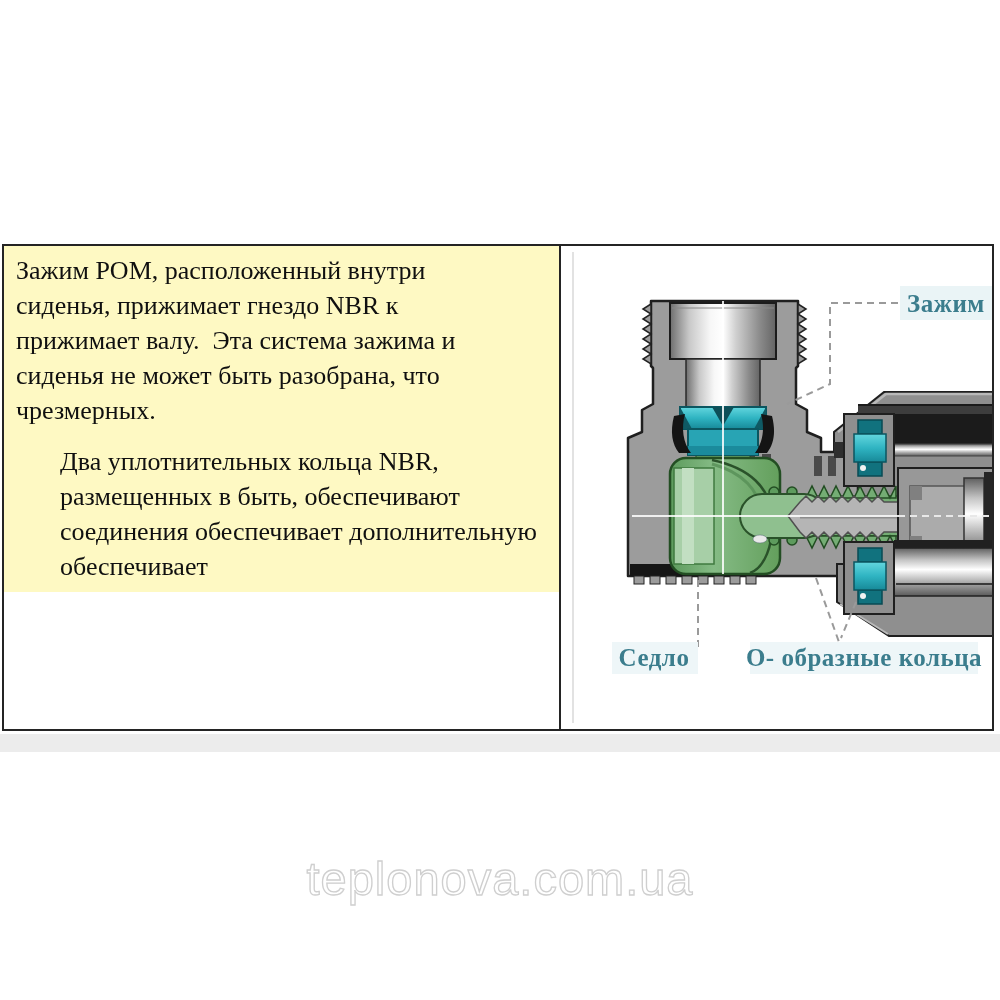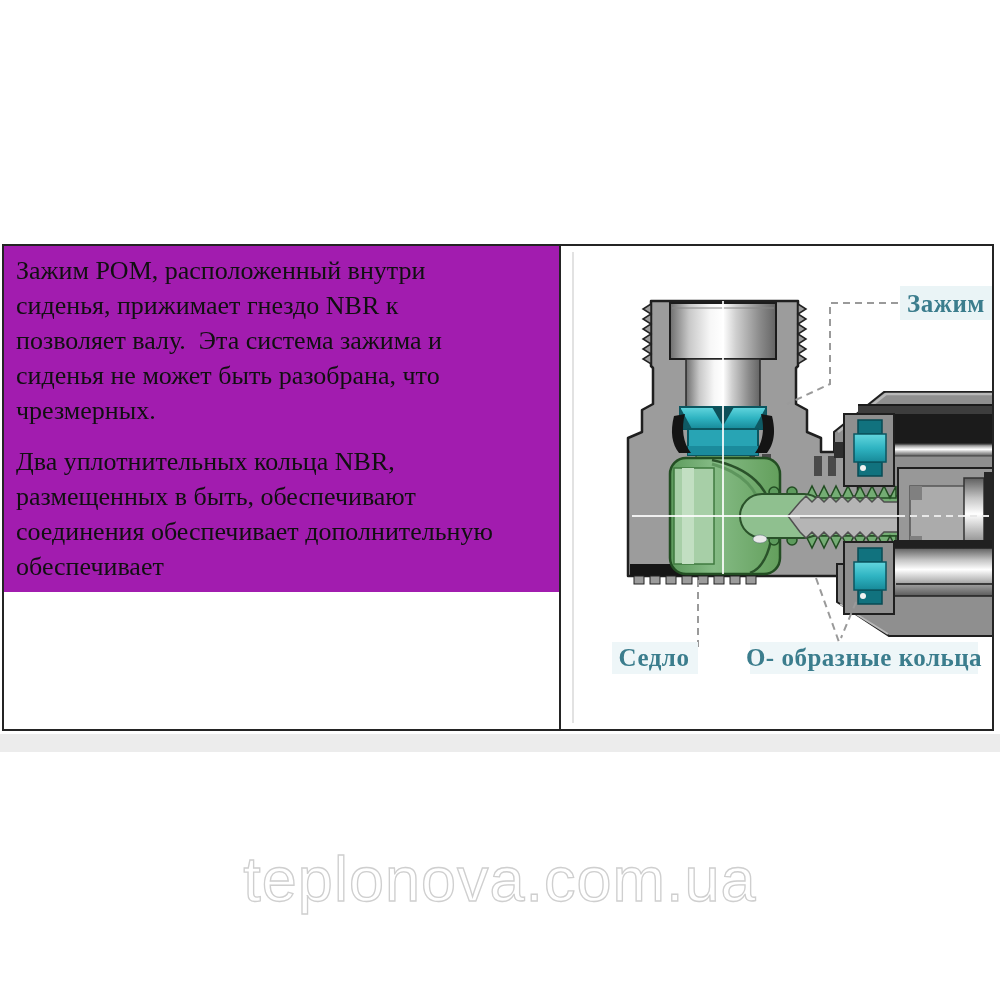--- a/index.html
+++ b/index.html
@@ -6,46 +6,46 @@
   .page{position:relative;width:1000px;height:1000px;background:#ffffff;overflow:hidden;
         font-family:"Liberation Serif",serif;}
   
   .frame{position:absolute;left:2px;top:244px;width:988px;height:483px;
          border:2px solid #242424;background:#ffffff;}
   .divider{position:absolute;left:559px;top:244px;width:2px;height:487px;background:#242424;}
   .under-strip{position:absolute;left:0;top:734px;width:1000px;height:18px;background:#ececec;}
   
   .cell-left{position:absolute;left:4px;top:246px;width:555px;height:483px;background:#ffffff;}
   .text-block{position:absolute;left:0;top:0;width:555px;box-sizing:border-box;
-              background:#a21caf;padding:7px 6px 8px 12px;color:#101010;}
+              background:#fef9c3;padding:7px 6px 8px 12px;color:#101010;}
   .line{font-size:26px;line-height:35px;white-space:pre;}
-  .para2{margin-top:16px;}
+  .para2{margin-top:16px;margin-left:44px;}
   
   .cell-right{position:absolute;left:562px;top:246px;width:430px;height:483px;background:#ffffff;}
   .diag-label{font-family:"Liberation Serif",serif;font-weight:bold;font-size:25px;letter-spacing:0.5px;}
   
   .watermark{position:absolute;left:0;top:836px;width:1000px;height:86px;line-height:86px;
-             text-align:center;font-family:"Liberation Sans",sans-serif;font-size:63px;
+             text-align:center;font-family:"Liberation Sans",sans-serif;font-size:47px;
              letter-spacing:1px;color:#ffffff;-webkit-text-stroke:1.3px #cfcfcf;
              text-shadow:0 0 1px #dedede;}
 </style>
 </head>
 <body>
 
 <div class="page">
 
   <div class="frame"></div>
   <div class="under-strip"></div>
 
   <div class="cell-left">
     <div class="text-block">
       <div>
         <div class="line">Зажим POM, расположенный внутри</div>
         <div class="line">сиденья, прижимает гнездо NBR к</div>
-        <div class="line">позволяет валу.  Эта система зажима и</div>
+        <div class="line">прижимает валу.  Эта система зажима и</div>
         <div class="line">сиденья не может быть разобрана, что</div>
         <div class="line">чрезмерных.</div>
       </div>
       <div class="para2">
         <div class="line">Два уплотнительных кольца NBR,</div>
         <div class="line">размещенных в быть, обеспечивают</div>
         <div class="line">соединения обеспечивает дополнительную</div>
         <div class="line">обеспечивает</div>
       </div>
     </div>

